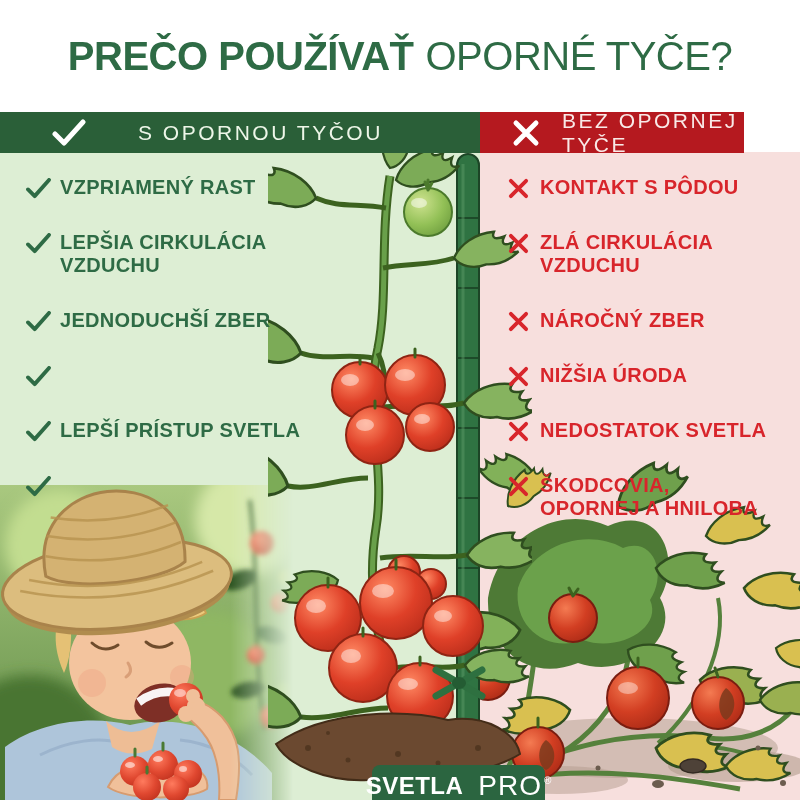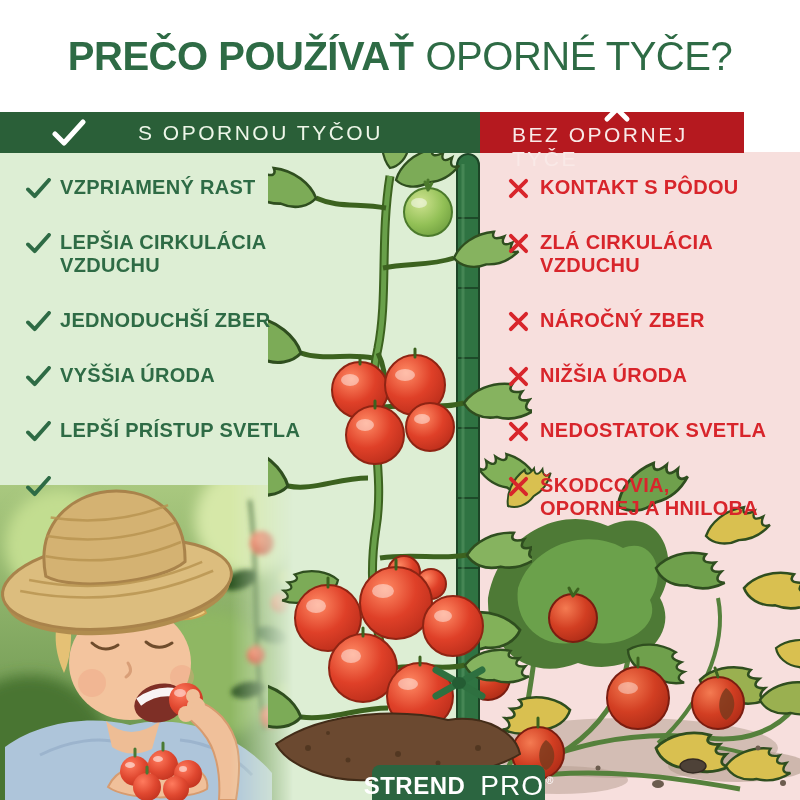--- a/index.html
+++ b/index.html
@@ -10,21 +10,21 @@
   }
   
   .header{position:absolute;left:0;top:0;width:800px;height:112px;
     display:flex;align-items:center;justify-content:center;}
   .title{margin:0;font-size:40px;letter-spacing:-.5px;color:#2e6b45;white-space:nowrap;}
   .t-bold{font-weight:800;margin-right:12px;}
   .t-light{font-weight:400;}
   
   .bar{position:absolute;top:112px;height:41px;display:flex;align-items:center;z-index:4;}
   .bar-left{left:0;width:528px;background:#2a5f38;color:#edf6e8;justify-content:flex-start;padding-left:52px;box-sizing:border-box;}
-  .bar-right{left:480px;width:264px;background:#b5191f;color:#f9e9e7;justify-content:center;padding-left:32px;box-sizing:border-box;flex-direction:column;}
+  .bar-right{left:480px;width:264px;background:#b5191f;color:#f9e9e7;justify-content:flex-end;padding-left:32px;box-sizing:border-box;}
   .bar-label{font-size:21px;letter-spacing:2.5px;font-weight:400;}
   .bar-ic{width:34px;height:28px;margin-right:48px;flex:0 0 auto;}
   .bar-left .bar-ic{margin-right:52px;}
   .bar-right .bar-ic{width:28px;height:28px;margin-right:22px;}
   .bar-ic path{fill:none;stroke:#ffffff;stroke-width:5;stroke-linecap:round;stroke-linejoin:round;}
   
   .col-green{position:absolute;left:0;top:152px;width:480px;height:648px;background:#ddeed4;z-index:0;}
   .col-pink{position:absolute;left:480px;top:152px;width:320px;height:648px;background:#f7dfdd;z-index:0;}
   
   .list{position:absolute;display:flex;flex-direction:column;gap:32px;z-index:3;}
@@ -340,21 +340,20 @@
     <div class="li">
       <svg class="li-ic" viewBox="0 0 26 22">
           <path d="M2,12 L9,19 L24,2"></path>
         </svg>
       <span class="li-text">JEDNODUCHŠÍ ZBER</span>
     </div>
     <div class="li">
       <svg class="li-ic" viewBox="0 0 26 22">
           <path d="M2,12 L9,19 L24,2"></path>
         </svg>
-      <span class="li-text">VYŠŠIA ÚRODA</span>
     </div>
     <div class="li">
       <svg class="li-ic" viewBox="0 0 26 22">
           <path d="M2,12 L9,19 L24,2"></path>
         </svg>
       <span class="li-text">LEPŠÍ PRÍSTUP SVETLA</span>
     </div>
     <div class="li">
       <svg class="li-ic" viewBox="0 0 26 22">
           <path d="M2,12 L9,19 L24,2"></path>
@@ -397,18 +396,18 @@
     <div class="li">
       <svg class="li-ic" viewBox="0 0 22 22">
           <path d="M3,3 L19,19 M19,3 L3,19"></path>
         </svg>
       <span class="li-text">ŠKODCOVIA,
 OPORNEJ A HNILOBA</span>
     </div>
   </div>
 
   <div class="logo">
-    <span class="logo-bold">STREND</span>
+    <span class="logo-bold">SVETLA</span>
     <span class="logo-light">PRO</span>
     <span class="logo-reg">®</span>
   </div>
 
 </div>
 
 </body></html>

